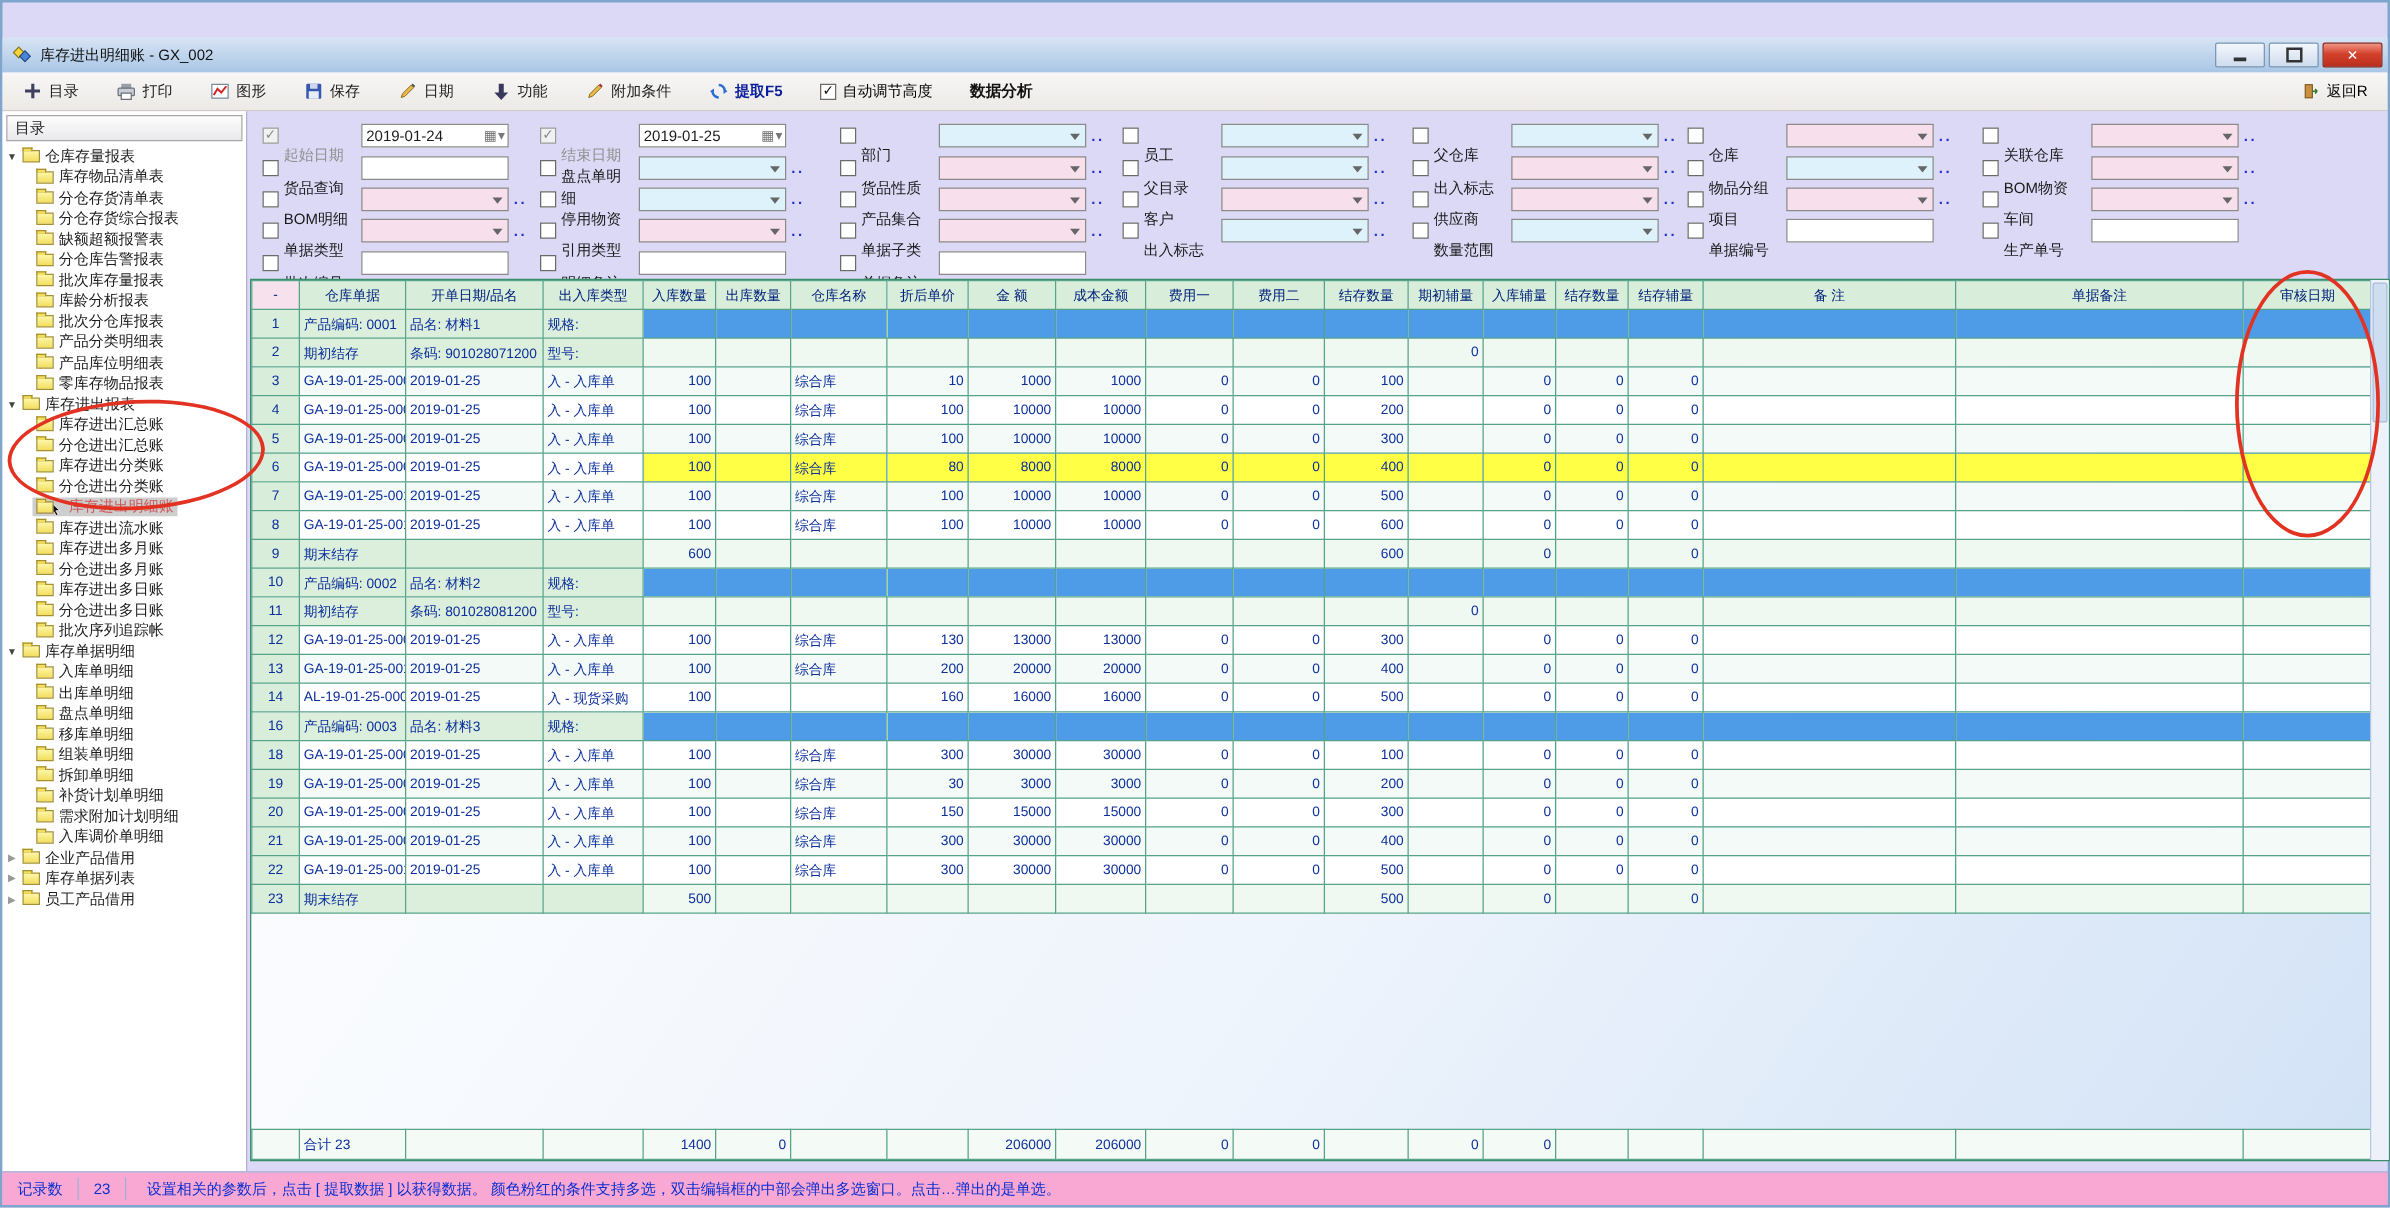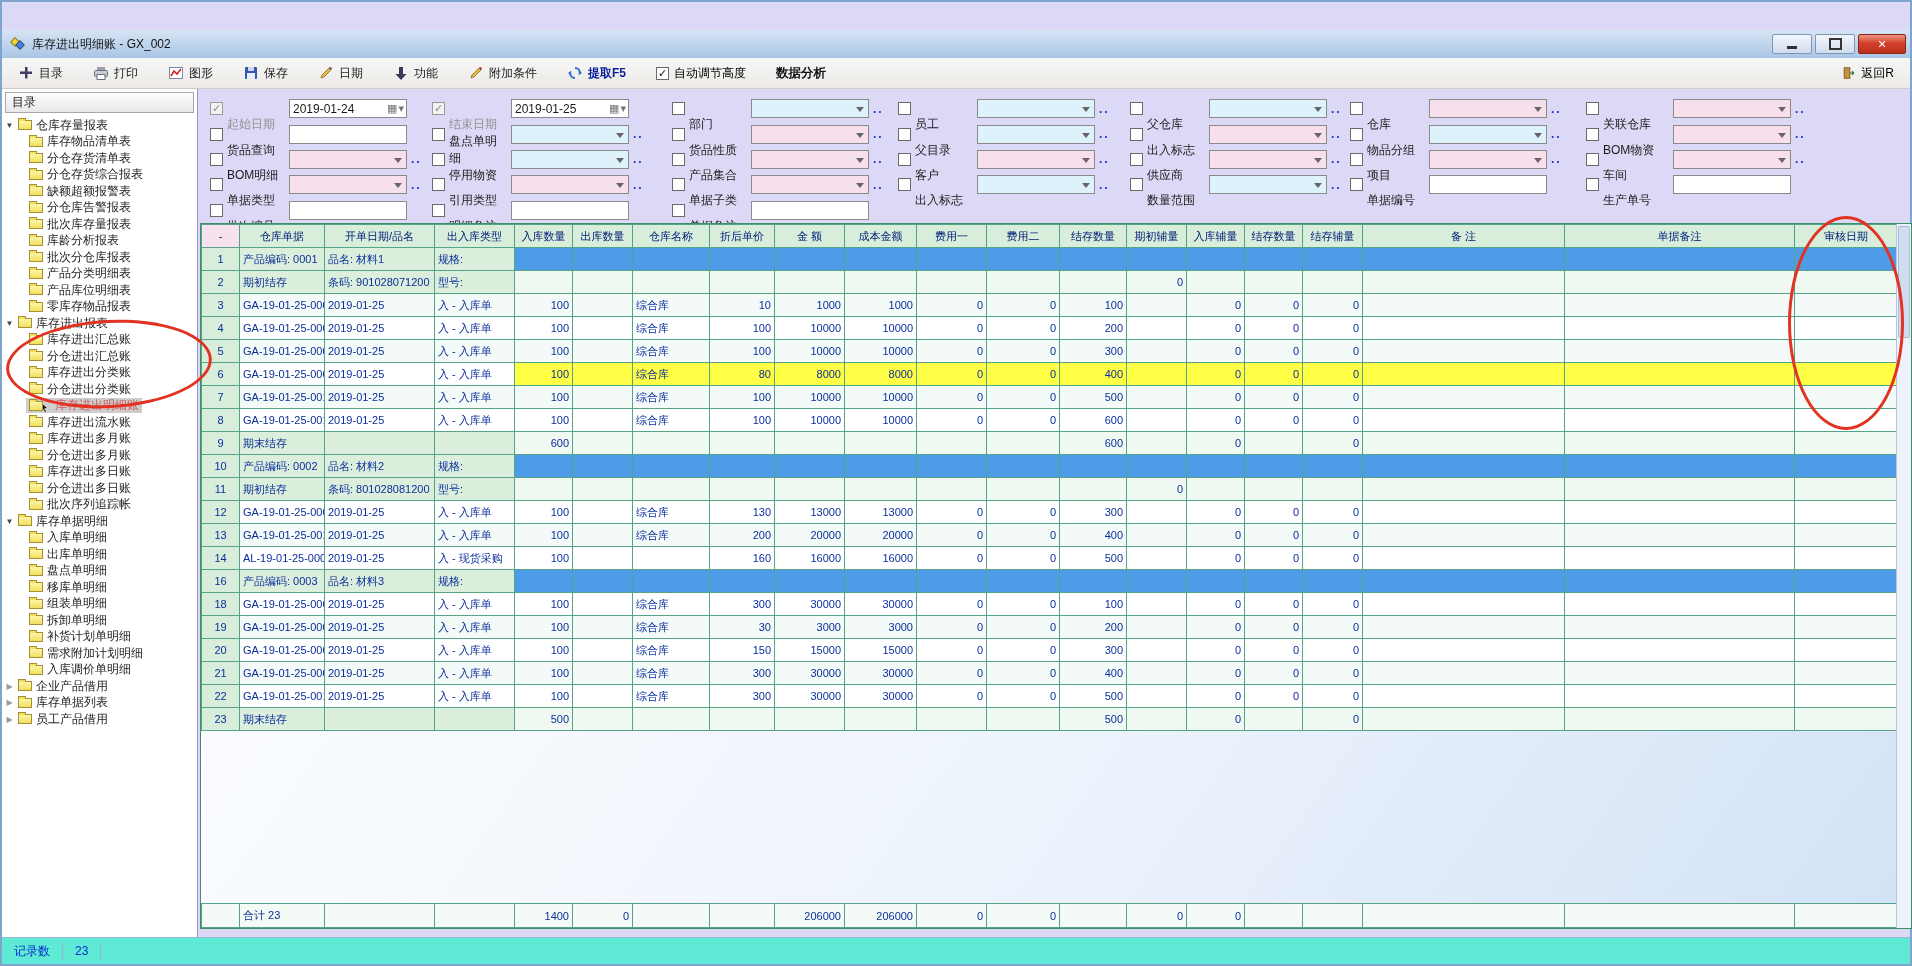--- a/index.html
+++ b/index.html
@@ -83,21 +83,21 @@
   td.yellow{background:#ffff45 !important;}
   tr.sum td.cell{background:#f0f8f2;}
   .spacer{flex:1;}
   table.totals{width:1696px;border-collapse:collapse;table-layout:fixed;}
   table.totals td{border:1px solid #55a488;height:24px;font-size:11px;color:#0b2f9b;
     padding:0 3px;background:#f4faf5;white-space:nowrap;box-sizing:border-box;}
   .vscroll{position:absolute;right:0;top:0;bottom:0;width:14px;background:#edf2fa;
     border-left:1px solid #b5c6de;}
   .vthumb{margin:2px 1px;height:110px;background:#cfddf0;border:1px solid #a8bcd8;border-radius:2px;}
   
-  .statusbar{height:26px;flex:0 0 26px;background:#5eead4;border-top:1px solid #9db8da;
+  .statusbar{height:26px;flex:0 0 26px;background:#f9a8d4;border-top:1px solid #9db8da;
     display:flex;align-items:center;font-size:12px;color:#0a2fd0;text-align:right;}
   .sseg{padding:0 12px;height:18px;display:flex;align-items:center;border-right:1px solid #97b4d8;}
   .sseg.msg{border-right:none;padding-left:16px;}
   
   .ellipse{position:absolute;border:3px solid #e23222;border-radius:50%;pointer-events:none;z-index:60;}
   .e1{left:4px;top:318px;width:200px;height:82px;transform:rotate(-3deg);}
   .e2{left:1786px;top:214px;width:110px;height:208px;}
   .icon16{width:16px;height:16px;flex:0 0 16px;}
 </style>
 </head>
@@ -1268,17 +1268,18 @@
         <div class="vscroll">
             <div class="vthumb"></div>
           </div>
       </div>
     </div>
   </div>
 
   <div class="statusbar">
     <span class="sseg">记录数</span>
     <span class="sseg">23</span>
+    <span class="sseg msg">设置相关的参数后，点击 [ 提取数据 ] 以获得数据。 颜色粉红的条件支持多选，双击编辑框的中部会弹出多选窗口。点击…弹出的是单选。</span>
   </div>
 
   <div class="ellipse e1"></div>
   <div class="ellipse e2"></div>
 </div>
 
 </body></html>

